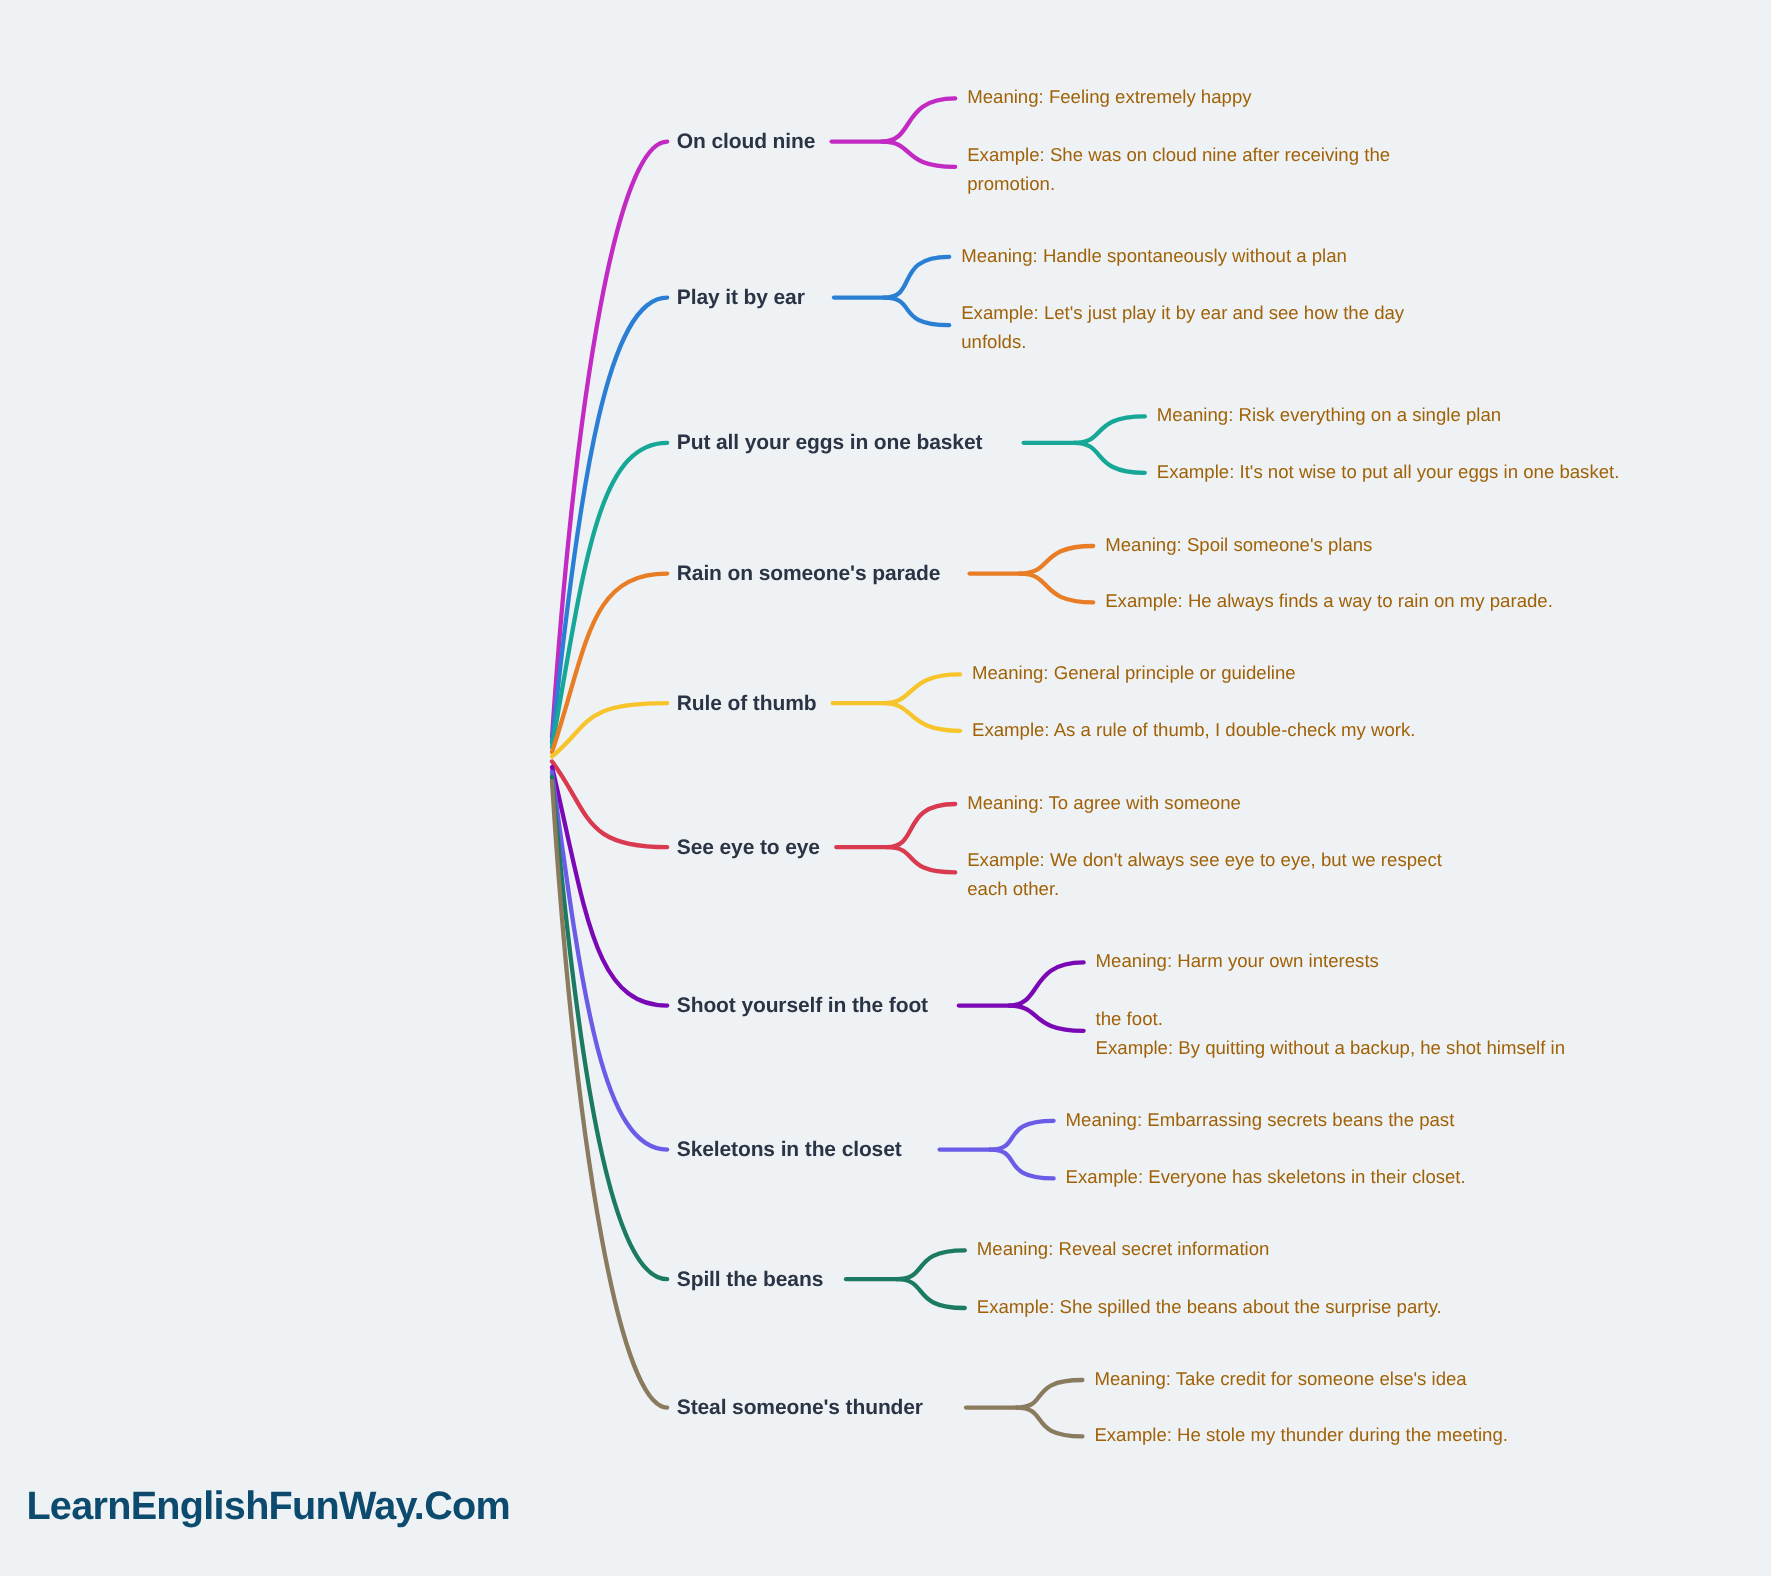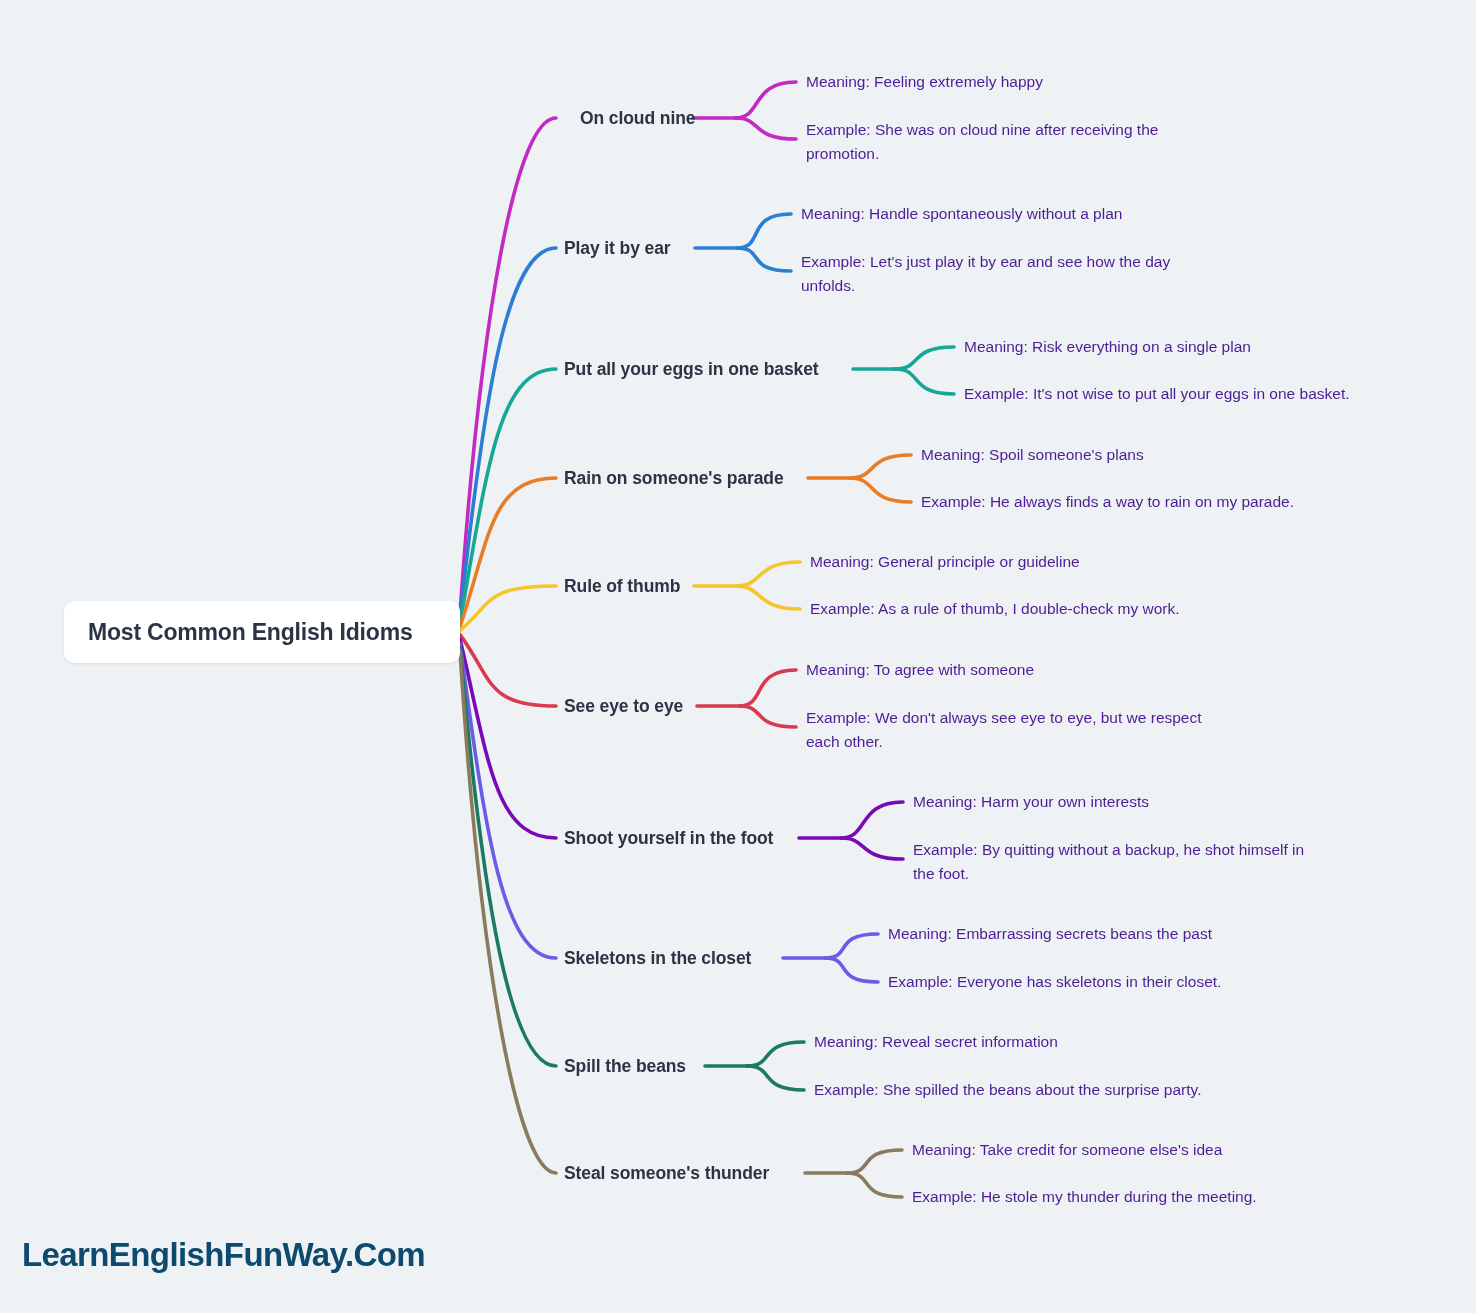--- a/index.html
+++ b/index.html
@@ -52,21 +52,21 @@
     font-size: 17.5px;
     font-weight: bold;
     color: #2b3444;
     white-space: nowrap;
     transform: translateY(-50%);
     letter-spacing: -0.1px;
   }
   .leaf-text {
     position: absolute;
     font-size: 15.5px;
-    color: #4c1d95;
+    color: #a16207;
     line-height: 1.55;
     transform: translateY(-50%);
   }
   .leaf-text.wrapped {
     transform: translateY(-50%);
   }
   .watermark {
     position: absolute;
     left: 22px;
     top: 1236px;
@@ -117,26 +117,23 @@
       <path d="M 460 647.19 C 482.8 901.0799999999999, 510.38 1066, 556 1066" fill="none" stroke="#1c7a63" stroke-width="3.6" stroke-linecap="round"></path>
       <path d="M 705 1066 L 747 1066" fill="none" stroke="#1c7a63" stroke-width="3.6" stroke-linecap="round"></path>
       <path d="M 747 1066 C 775 1066, 758 1042, 804 1042" fill="none" stroke="#1c7a63" stroke-width="3.6" stroke-linecap="round"></path>
       <path d="M 747 1066 C 775 1066, 758 1090, 804 1090" fill="none" stroke="#1c7a63" stroke-width="3.6" stroke-linecap="round"></path>
       <path d="M 460 650.935 C 480.0387096774194 967.4200000000001, 517.87 1173, 556 1173" fill="none" stroke="#8a7a5e" stroke-width="3.6" stroke-linecap="round"></path>
       <path d="M 805 1173 L 847 1173" fill="none" stroke="#8a7a5e" stroke-width="3.6" stroke-linecap="round"></path>
       <path d="M 847 1173 C 875 1173, 856 1150, 902 1150" fill="none" stroke="#8a7a5e" stroke-width="3.6" stroke-linecap="round"></path>
       <path d="M 847 1173 C 875 1173, 856 1197, 902 1197" fill="none" stroke="#8a7a5e" stroke-width="3.6" stroke-linecap="round"></path>
     </svg>
 
-  <div class="central-node">
-    <span class="central-label">Most Common English Idioms</span>
-  </div>
 
   <div id="labels">
-      <div class="branch-label" style="left: 580px; top: 118px;">On cloud nine</div>
+      <div class="branch-label" style="left: 564px; top: 118px;">On cloud nine</div>
       <div class="leaf-text" style="left: 806px; top: 82px;">Meaning: Feeling extremely happy</div>
       <div class="leaf-text wrapped" style="left: 806px; top: 142px;">
         <div>Example: She was on cloud nine after receiving the</div>
         <div>promotion.</div>
       </div>
       <div class="branch-label" style="left: 564px; top: 248px;">Play it by ear</div>
       <div class="leaf-text" style="left: 801px; top: 214px;">Meaning: Handle spontaneously without a plan</div>
       <div class="leaf-text wrapped" style="left: 801px; top: 274px;">
         <div>Example: Let's just play it by ear and see how the day</div>
         <div>unfolds.</div>
@@ -158,22 +155,22 @@
       </div>
       <div class="branch-label" style="left: 564px; top: 706px;">See eye to eye</div>
       <div class="leaf-text" style="left: 806px; top: 670px;">Meaning: To agree with someone</div>
       <div class="leaf-text wrapped" style="left: 806px; top: 730px;">
         <div>Example: We don't always see eye to eye, but we respect</div>
         <div>each other.</div>
       </div>
       <div class="branch-label" style="left: 564px; top: 838px;">Shoot yourself in the foot</div>
       <div class="leaf-text" style="left: 913px; top: 802px;">Meaning: Harm your own interests</div>
       <div class="leaf-text wrapped" style="left: 913px; top: 862px;">
+        <div>the foot.</div>
         <div>Example: By quitting without a backup, he shot himself in</div>
-        <div>the foot.</div>
       </div>
       <div class="branch-label" style="left: 564px; top: 958px;">Skeletons in the closet</div>
       <div class="leaf-text" style="left: 888px; top: 934px;">Meaning: Embarrassing secrets beans the past</div>
       <div class="leaf-text wrapped" style="left: 888px; top: 982px;">
         <div>Example: Everyone has skeletons in their closet.</div>
       </div>
       <div class="branch-label" style="left: 564px; top: 1066px;">Spill the beans</div>
       <div class="leaf-text" style="left: 814px; top: 1042px;">Meaning: Reveal secret information</div>
       <div class="leaf-text wrapped" style="left: 814px; top: 1090px;">
         <div>Example: She spilled the beans about the surprise party.</div>

